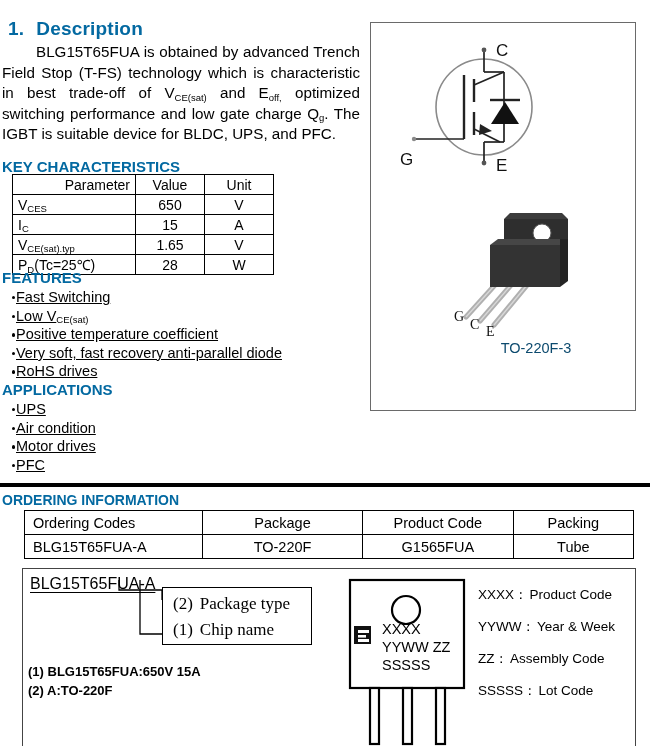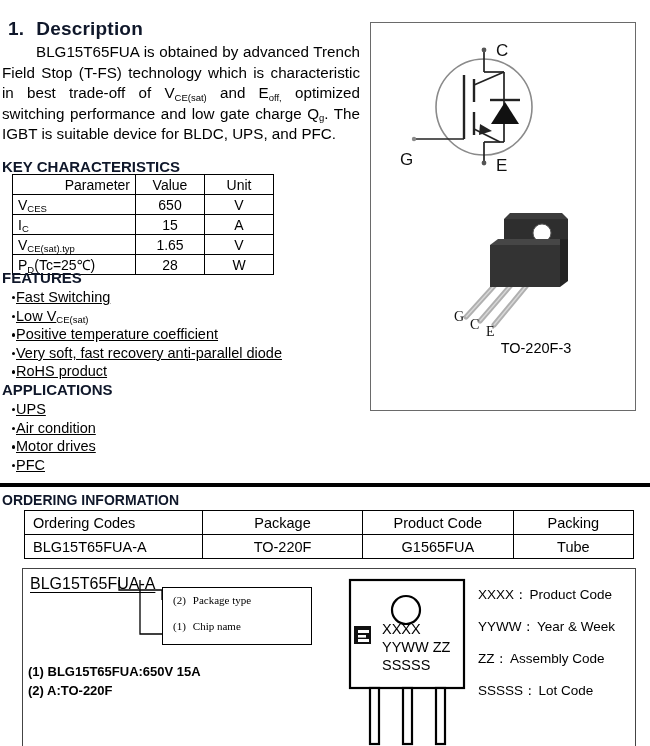--- a/index.html
+++ b/index.html
@@ -18,21 +18,21 @@
   .page {
     position: absolute;
     left: 0; top: 0;
     width: 650px;
     height: 746px;
   }
 
   
   .sec-head {
     position: absolute;
-    color: #0f172a;
+    color: #0369a1;
     font-weight: bold;
     white-space: nowrap;
   }
   #desc-heading {
     left: 8px; top: 18px;
     font-size: 19px;
     letter-spacing: 0.2px;
   }
   #desc-heading .num { margin-right: 12px; }
 
@@ -152,21 +152,21 @@
   #pkg-drawing {
     position: absolute;
     left: 452px; top: 205px;
   }
   #pkg-label {
     position: absolute;
     left: 456px; top: 340px;
     width: 160px;
     text-align: center;
     font-size: 14.5px;
-    color: #000000;
+    color: #0c4a6e;
   }
 
   
   #divider {
     position: absolute;
     left: 0; top: 483px;
     width: 650px; height: 4px;
     background: #000;
   }
 
@@ -209,21 +209,21 @@
     white-space: nowrap;
   }
   #callout-box {
     position: absolute;
     left: 162px; top: 587px;
     width: 150px; height: 58px;
     border: 1.2px solid #000;
     background: #fff;
     box-sizing: border-box;
     font-family: "Liberation Serif", serif;
-    font-size: 11px;
+    font-size: 17px;
   }
   #callout-box .row {
     position: absolute;
     left: 10px;
     white-space: nowrap;
   }
   #callout-box .row .idx { margin-right: 7px; }
   #callout-box .row.r2 { top: 6px; }
   #callout-box .row.r1 { top: 32px; }
   #leader-svg {
@@ -306,21 +306,21 @@
       </tr>
     </tbody>
   </table>
 
   <div class="sec-head" id="features-heading">FEATURES</div>
   <ul class="bullets" id="features-list">
     <li><span>Fast Switching</span><sub></sub></li>
     <li><span>Low V</span><sub>CE(sat)</sub></li>
     <li><span>Positive temperature coefficient</span><sub></sub></li>
     <li><span>Very soft, fast recovery anti-parallel diode</span><sub></sub></li>
-    <li><span>RoHS product</span><sub></sub></li>
+    <li><span>RoHS drives</span><sub></sub></li>
   </ul>
 
   <div class="sec-head" id="applications-heading">APPLICATIONS</div>
   <ul class="bullets" id="applications-list">
     <li><span>UPS</span></li>
     <li><span>Air condition</span></li>
     <li><span>Motor drives</span></li>
     <li><span>PFC</span></li>
   </ul>
 

